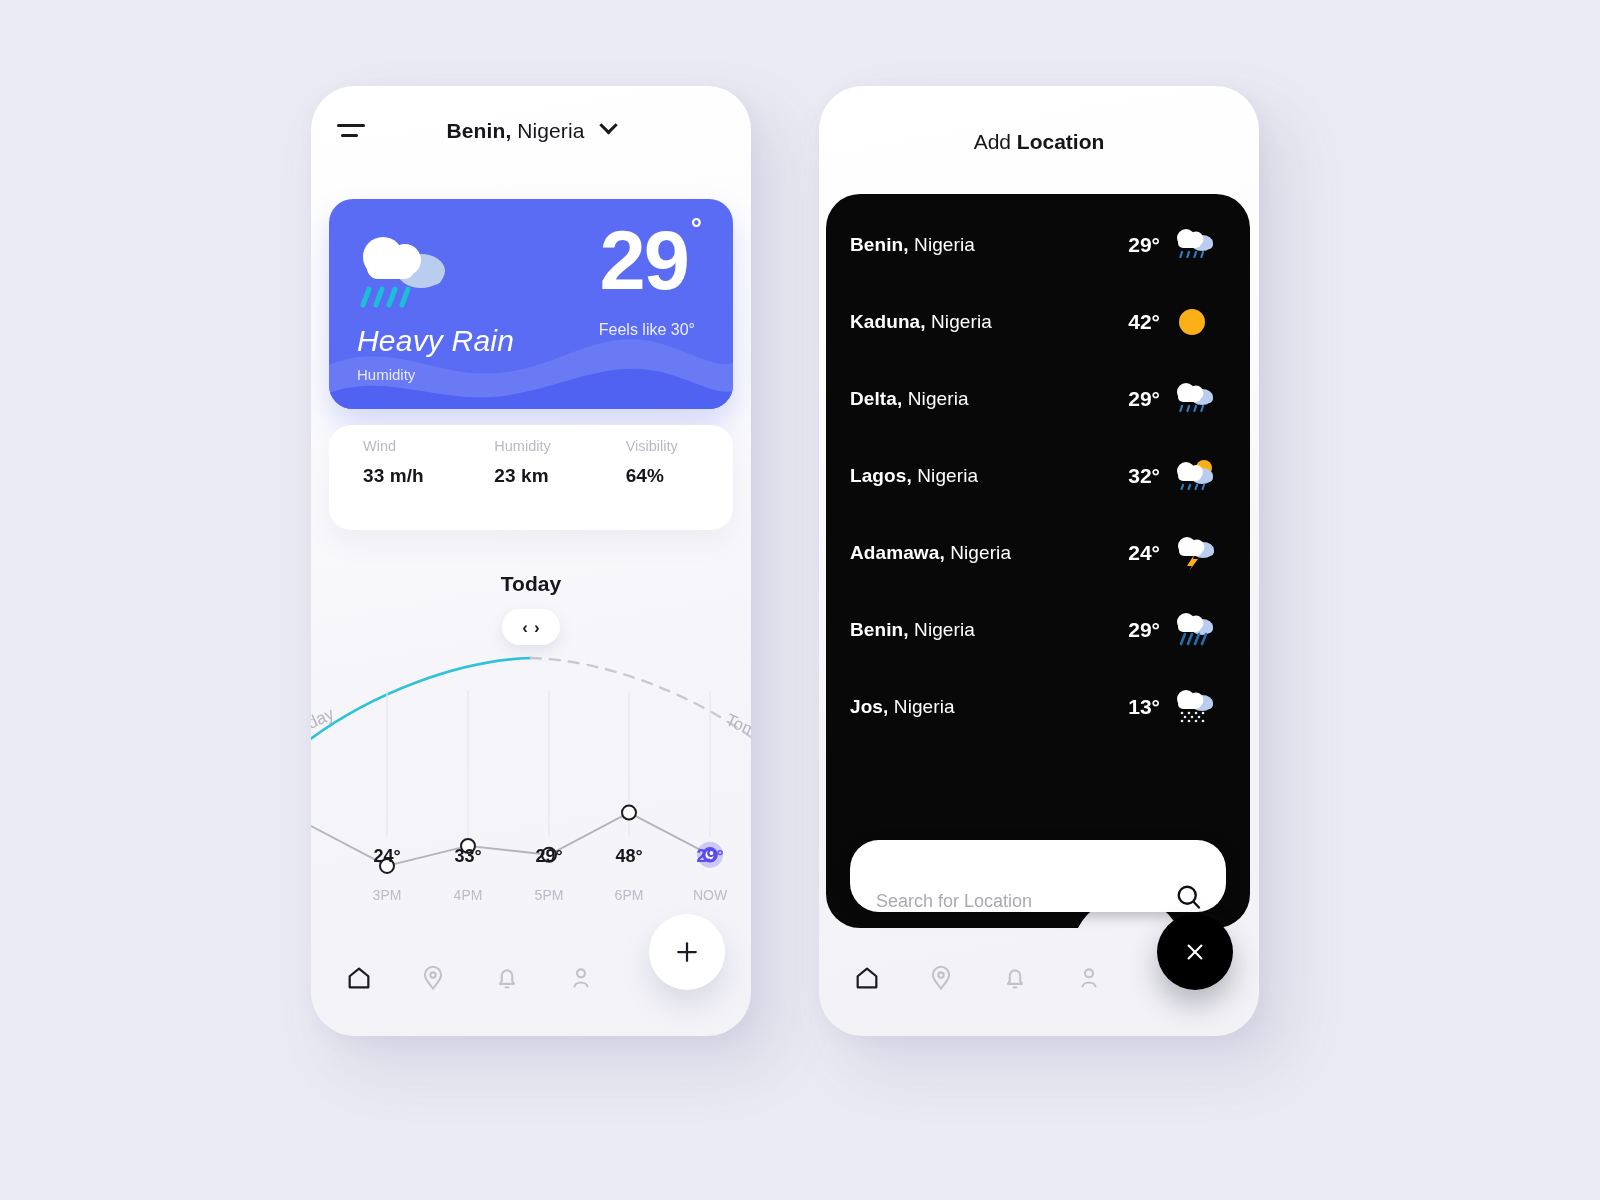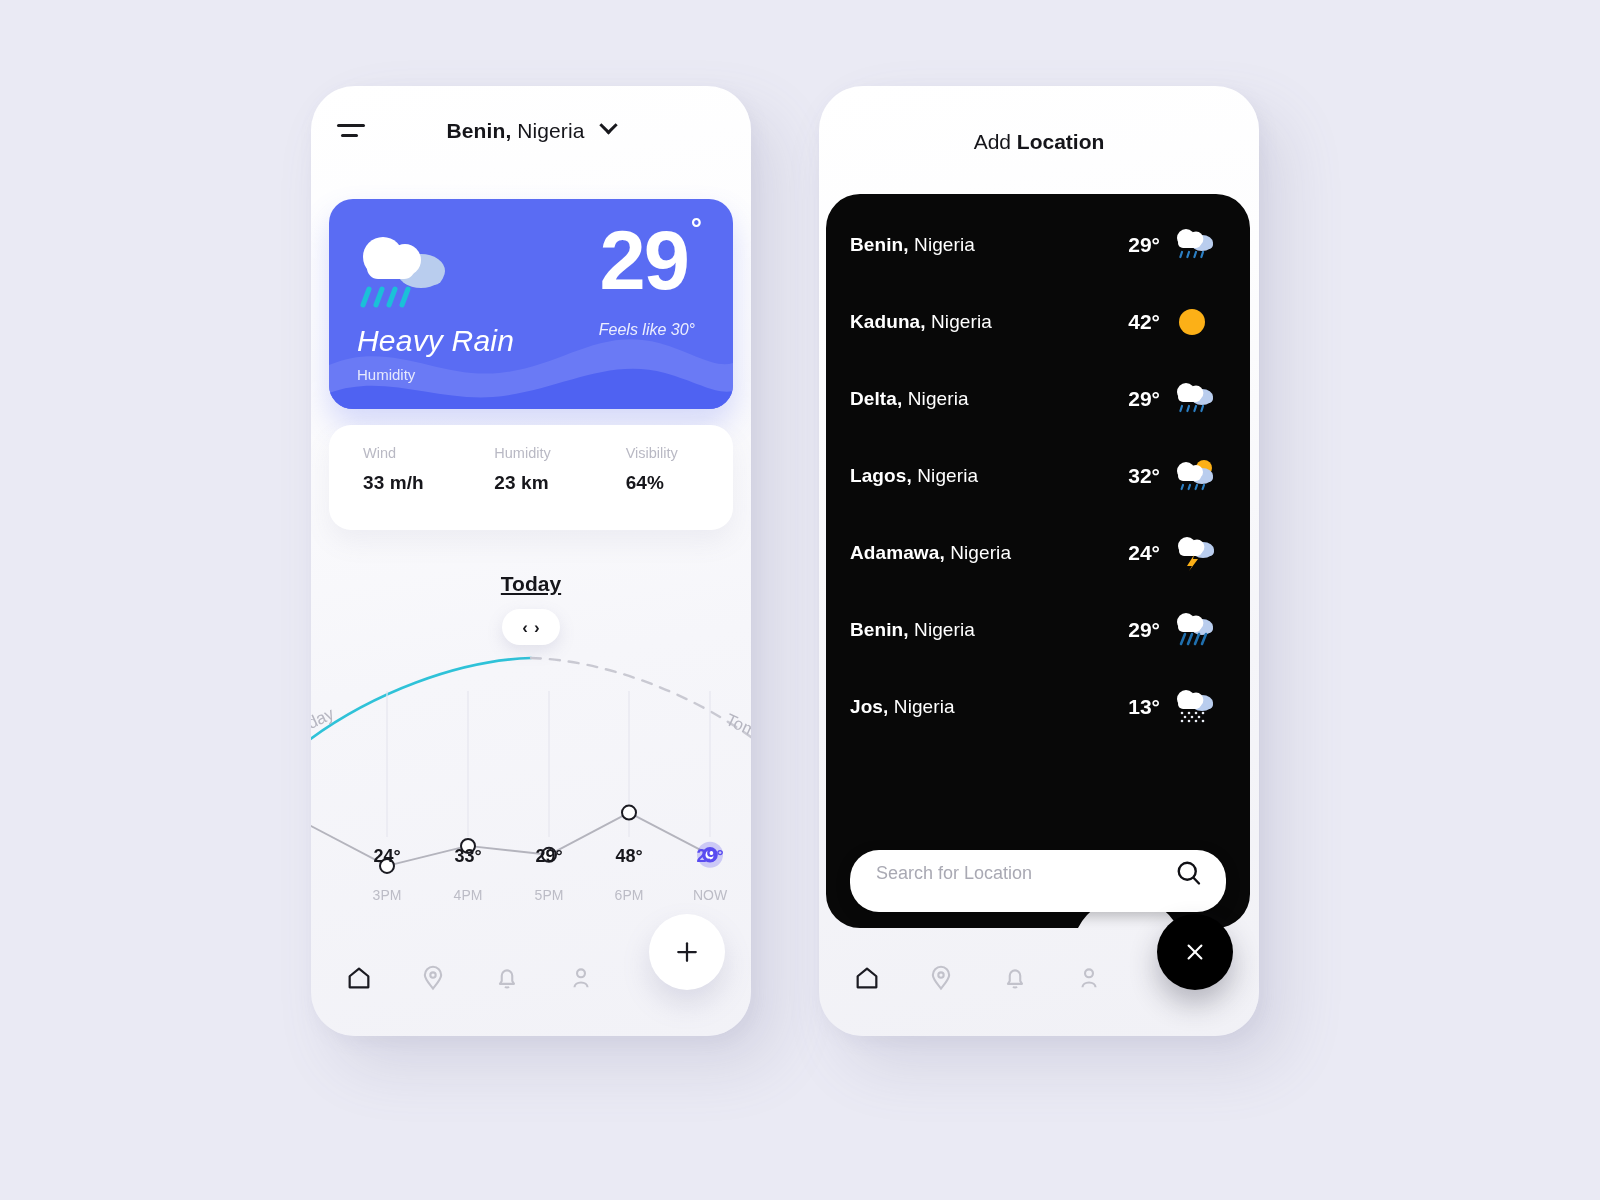--- a/index.html
+++ b/index.html
@@ -71,51 +71,51 @@
     position: absolute; right: 36px; top: 20px;
     font-size: 83px; font-weight: 700; color: #fff; line-height: 1;
     letter-spacing: -2px;
   }
   .big-temp sup {
     font-size: 28px; font-weight: 700; vertical-align: super;
     position: relative; top: -22px; left: 3px;
   }
   .feels {
     position: absolute; right: 38px; top: 122px;
-    font-size: 16px; color: #eceefe; font-weight: 400; font-style: italic;
+    font-size: 16px; color: #eceefe; font-weight: 400;
   }
   .cond {
     position: absolute; left: 28px; top: 125px;
     font-size: 30px; font-weight: 400; color: #fff; letter-spacing: .2px; font-style: italic;
   }
   .cond-sub {
     position: absolute; left: 28px; top: 167px;
     font-size: 15px; color: #e6e9fd; font-weight: 400;
   }
   .cc-icon { position: absolute; left: 26px; top: 28px; }
 
   
   .stats-card {
     position: absolute; left: 18px; top: 339px;
     width: 404px; height: 105px;
     background: #fff; border-radius: 22px;
     box-shadow: 0 12px 26px rgba(120,120,160,0.09);
     display: flex;
   }
-  .stat { flex: 1; padding-top: 20px; }
+  .stat { flex: 1; padding-top: 13px; }
   .stat:nth-child(1) { padding-left: 34px; }
   .stat:nth-child(2) { padding-left: 24px; }
   .stat:nth-child(3) { padding-left: 24px; }
   .stat .lbl { font-size: 14.5px; color: #b9b9c4; font-weight: 400; }
   .stat .val { font-size: 19px; color: #16161b; font-weight: 700; margin-top: 11px; letter-spacing: .1px; }
 
   
   .today-title {
     position: absolute; left: 0; right: 0; top: 486px;
-    text-align: center; font-size: 21px; font-weight: 700; color: #16161b; text-decoration: underline;
+    text-align: center; font-size: 21px; font-weight: 700; color: #16161b;
   }
   .arc-wrap { position: absolute; left: 0; top: 510px; width: 440px; height: 160px; }
   .arc-label {
     position: absolute; font-size: 17px; color: #b6b6c1; font-weight: 400;
   }
   #arc-label-prev { left: -4px; top: 113px; transform: rotate(-25deg); }
   #arc-label-next { right: -6px; top: 120px; transform: rotate(25deg); }
   .pill-nav {
     position: absolute; left: 50%; top: 523px;
     transform: translateX(-50%);
@@ -184,23 +184,23 @@
     padding: 0 32px 0 24px;
   }
   .loc-name { font-size: 19px; color: #ffffff; letter-spacing: .1px; }
   .loc-name b { font-weight: 700; }
   .loc-name span { font-weight: 400; }
   .loc-right { margin-left: auto; display: flex; align-items: center; gap: 14px; }
   .loc-temp { font-size: 21px; font-weight: 700; color: #fff; }
 
   .search-bar {
     position: absolute; left: 24px; bottom: 26px;
-    width: 376px; height: 62px; border-radius: 29px;
-    background: #fff; display: flex; align-items: center;
-    padding: 0 22px 16px 26px; cursor: text;
+    width: 376px; height: 72px; border-radius: 29px;
+    background: #fff; display: flex; align-items: flex-end;
+    padding: 0 22px 0 26px; cursor: text;
     box-shadow: 0 4px 14px rgba(0,0,0,0.25);
   }
   .search-bar input {
     flex: 1; border: none; outline: none; background: transparent;
     font-family: "Liberation Sans", sans-serif;
     font-size: 18px; color: #1a1a1f;
   }
   .search-bar input::placeholder { color: #a9a9b3; }
 </style>
 </head>

